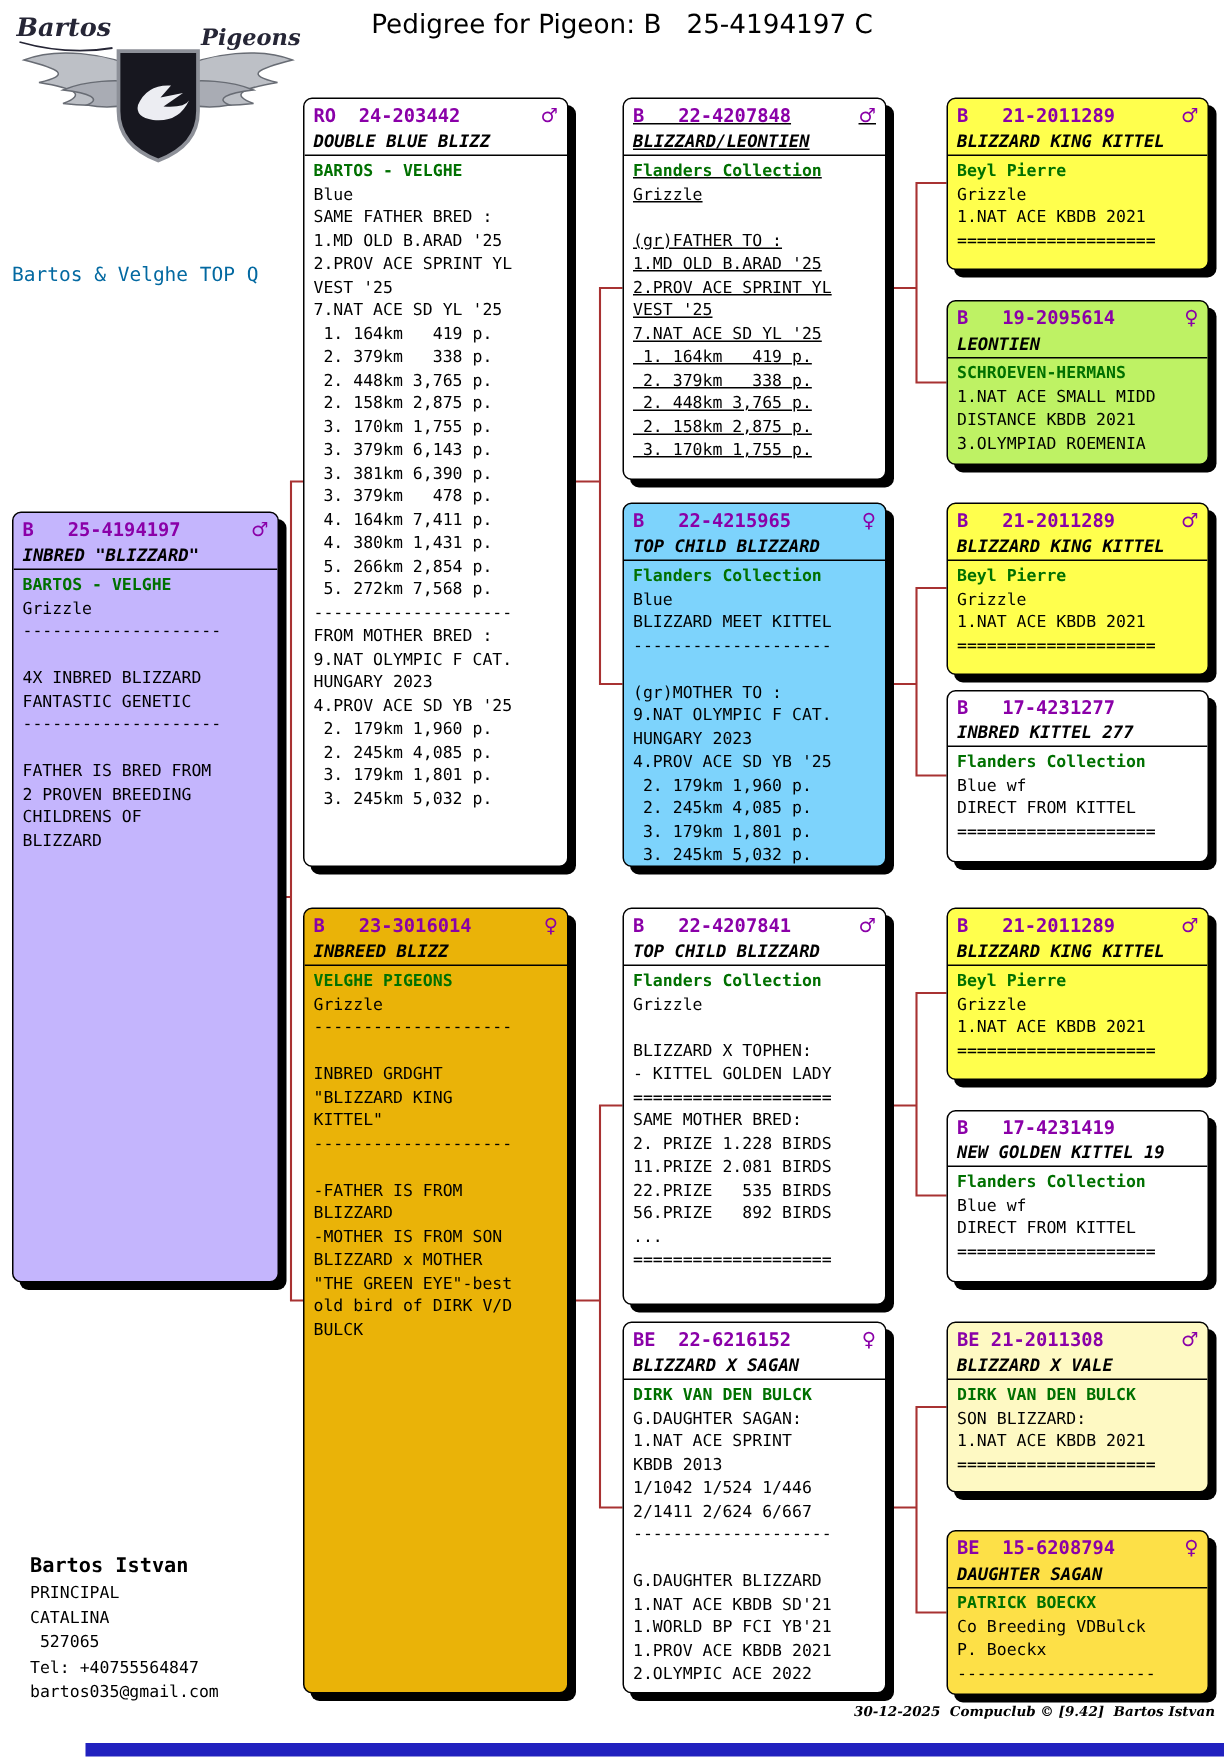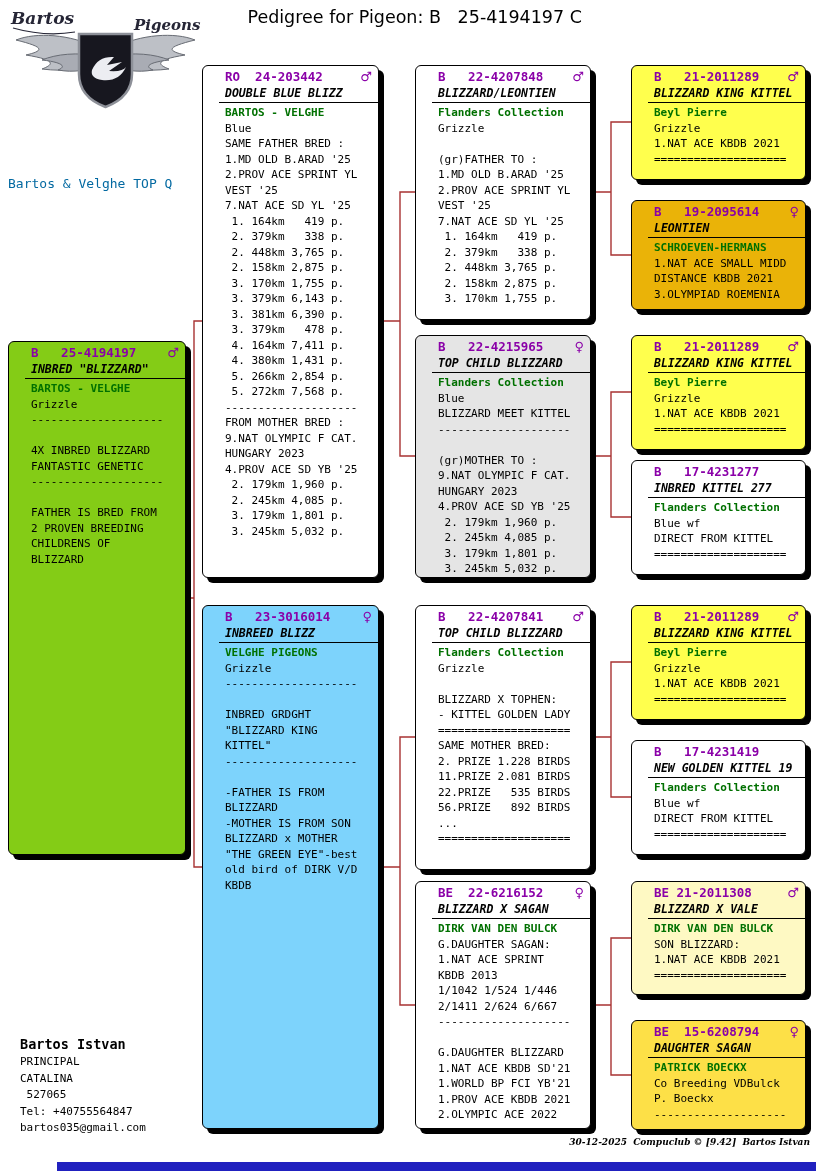--- a/index.html
+++ b/index.html
@@ -9,21 +9,21 @@
 
   #connectors { position:absolute; left:0; top:0; pointer-events:none; }
 
   .page-title { position:absolute; left:50%; top:7px; transform:translateX(-48%);
     font-family:"DejaVu Sans", sans-serif; font-size:17.5px; color:#000; white-space:pre; }
 
   #logo { position:absolute; left:8px; top:6px; }
   .tagline { position:absolute; left:8px; top:176px; font-size:13px; color:#0369a1; white-space:pre; }
 
   .pbox { position:absolute; background:#fff; border:1.5px solid #000; border-radius:6px;
-    box-shadow:5px 5px 0 #000; padding:2px 6px 3px 22px; overflow:hidden; }
+    box-shadow:5px 5px 0 #000; padding:2px 6px 3px 6px; overflow:hidden; }
   .phead { display:flex; justify-content:space-between; align-items:baseline;
     font-weight:bold; font-size:12.5px; line-height:17px; white-space:pre; }
   .ring { color:#8a00a8; }
   .sex { color:#8a00a8; font-family:"DejaVu Sans", sans-serif; font-size:13px; font-weight:bold; }
   .pname { font-style:italic; font-weight:bold; font-size:11.5px; line-height:16px; color:#000; white-space:pre; }
   .rule { border-top:1.2px solid #000; margin:1px -6px 2px -6px; height:0; }
   .fancier { color:#007000; font-weight:bold; font-size:11px; line-height:15.5px; white-space:pre; }
   .pbody .bline { font-size:11px; line-height:15.5px; min-height:15.5px; color:#000; white-space:pre; }
 
   .pos-1  { left:8px;   top:341px;  width:178px; height:514px; }
@@ -78,21 +78,21 @@
     </g>
     <path d="M71,28 h53 v40 q0,23 -26.5,33 q-26.5,-10 -26.5,-33 z" fill="#17171f" stroke="#8d9098" stroke-width="2.5"></path>
     <path fill="#ecedf2" d="M84,64 q6,-14 22,-13 l-7,8 15,-3 -13,9 q14,1 17,-4 q-7,15 -24,13 q-12,-2 -10,-10 z"></path>
     <text x="3" y="18" font-family="DejaVu Serif, serif" font-style="italic" font-weight="bold" font-size="17" fill="#262636">Bartos</text>
     <text x="126" y="24" font-family="DejaVu Serif, serif" font-style="italic" font-weight="bold" font-size="15" fill="#262636">Pigeons</text>
     <path d="M5,22 q32,9 62,4" stroke="#262636" fill="none" stroke-width="1.2"></path>
   </svg>
 
   <div class="tagline">Bartos &amp; Velghe TOP Q</div>
 
-  <div class="pbox pos-1" style="background: #84cc16;">
+  <div class="pbox pos-1" style="background: #c4b5fd;">
     <div class="phead">
       <span class="ring">B   25-4194197</span>
       <span class="sex">♂</span>
     </div>
     <div class="pname">INBRED "BLIZZARD"</div>
     <div class="rule"></div>
     <div class="fancier">BARTOS - VELGHE</div>
     <div class="pbody">
         <div class="bline">Grizzle</div>
         <div class="bline">--------------------</div>
@@ -140,21 +140,21 @@
         <div class="bline">9.NAT OLYMPIC F CAT.</div>
         <div class="bline">HUNGARY 2023</div>
         <div class="bline">4.PROV ACE SD YB '25</div>
         <div class="bline"> 2. 179km 1,960 p.</div>
         <div class="bline"> 2. 245km 4,085 p.</div>
         <div class="bline"> 3. 179km 1,801 p.</div>
         <div class="bline"> 3. 245km 5,032 p.</div>
       </div>
   </div>
 
-  <div class="pbox pos-3" style="background: #7dd3fc;">
+  <div class="pbox pos-3" style="background: #eab308;">
     <div class="phead">
       <span class="ring">B   23-3016014</span>
       <span class="sex">♀</span>
     </div>
     <div class="pname">INBREED BLIZZ</div>
     <div class="rule"></div>
     <div class="fancier">VELGHE PIGEONS</div>
     <div class="pbody">
         <div class="bline">Grizzle</div>
         <div class="bline">--------------------</div>
@@ -163,25 +163,25 @@
         <div class="bline">"BLIZZARD KING</div>
         <div class="bline">KITTEL"</div>
         <div class="bline">--------------------</div>
         <div class="bline"></div>
         <div class="bline">-FATHER IS FROM</div>
         <div class="bline">BLIZZARD</div>
         <div class="bline">-MOTHER IS FROM SON</div>
         <div class="bline">BLIZZARD x MOTHER</div>
         <div class="bline">"THE GREEN EYE"-best</div>
         <div class="bline">old bird of DIRK V/D</div>
-        <div class="bline">KBDB</div>
-      </div>
-  </div>
-
-  <div class="pbox pos-4" style="background: rgb(255, 255, 255);">
+        <div class="bline">BULCK</div>
+      </div>
+  </div>
+
+  <div class="pbox pos-4" style="background: rgb(255, 255, 255); text-decoration: underline;">
     <div class="phead">
       <span class="ring">B   22-4207848</span>
       <span class="sex">♂</span>
     </div>
     <div class="pname">BLIZZARD/LEONTIEN</div>
     <div class="rule"></div>
     <div class="fancier">Flanders Collection</div>
     <div class="pbody">
         <div class="bline">Grizzle</div>
         <div class="bline"></div>
@@ -191,21 +191,21 @@
         <div class="bline">VEST '25</div>
         <div class="bline">7.NAT ACE SD YL '25</div>
         <div class="bline"> 1. 164km   419 p.</div>
         <div class="bline"> 2. 379km   338 p.</div>
         <div class="bline"> 2. 448km 3,765 p.</div>
         <div class="bline"> 2. 158km 2,875 p.</div>
         <div class="bline"> 3. 170km 1,755 p.</div>
       </div>
   </div>
 
-  <div class="pbox pos-5" style="background: #e5e5e5;">
+  <div class="pbox pos-5" style="background: #7dd3fc;">
     <div class="phead">
       <span class="ring">B   22-4215965</span>
       <span class="sex">♀</span>
     </div>
     <div class="pname">TOP CHILD BLIZZARD</div>
     <div class="rule"></div>
     <div class="fancier">Flanders Collection</div>
     <div class="pbody">
         <div class="bline">Blue</div>
         <div class="bline">BLIZZARD MEET KITTEL</div>
@@ -278,21 +278,21 @@
     <div class="pname">BLIZZARD KING KITTEL</div>
     <div class="rule"></div>
     <div class="fancier">Beyl Pierre</div>
     <div class="pbody">
         <div class="bline">Grizzle</div>
         <div class="bline">1.NAT ACE KBDB 2021</div>
         <div class="bline">====================</div>
       </div>
   </div>
 
-  <div class="pbox pos-9" style="background: #eab308;">
+  <div class="pbox pos-9" style="background: #bef264;">
     <div class="phead">
       <span class="ring">B   19-2095614</span>
       <span class="sex">♀</span>
     </div>
     <div class="pname">LEONTIEN</div>
     <div class="rule"></div>
     <div class="fancier">SCHROEVEN-HERMANS</div>
     <div class="pbody">
         <div class="bline">1.NAT ACE SMALL MIDD</div>
         <div class="bline">DISTANCE KBDB 2021</div>

